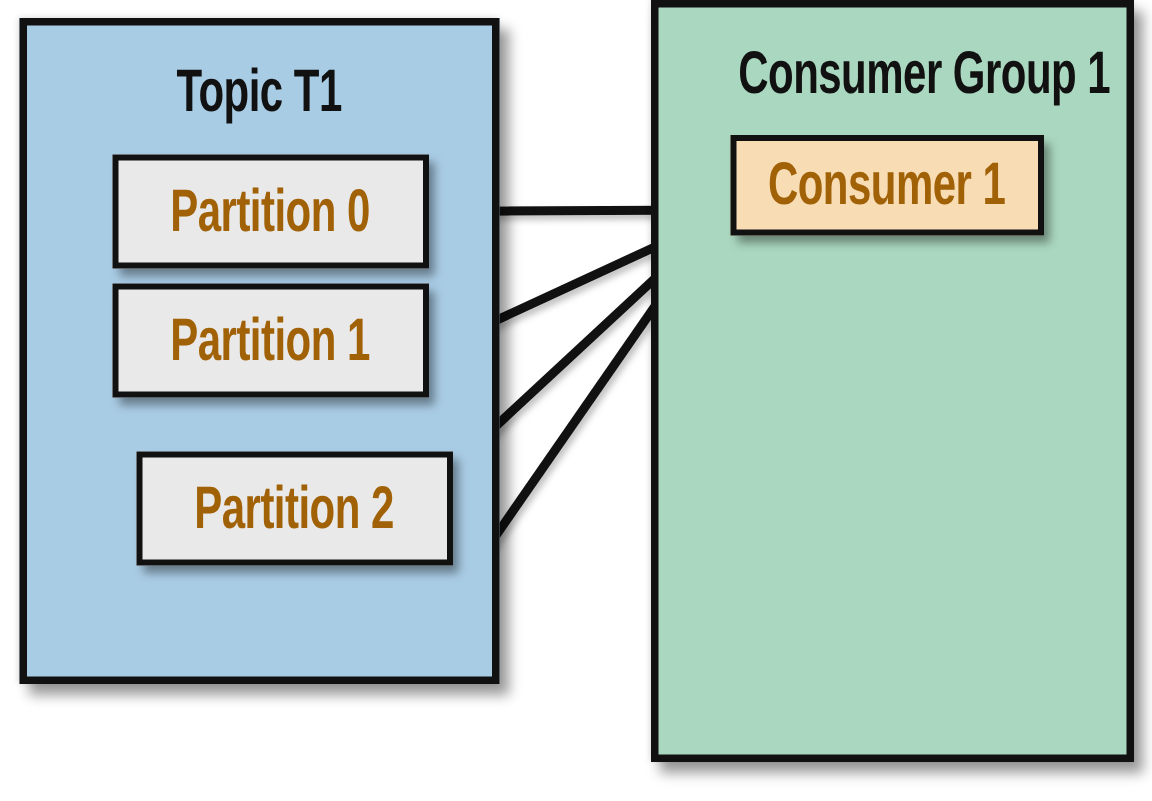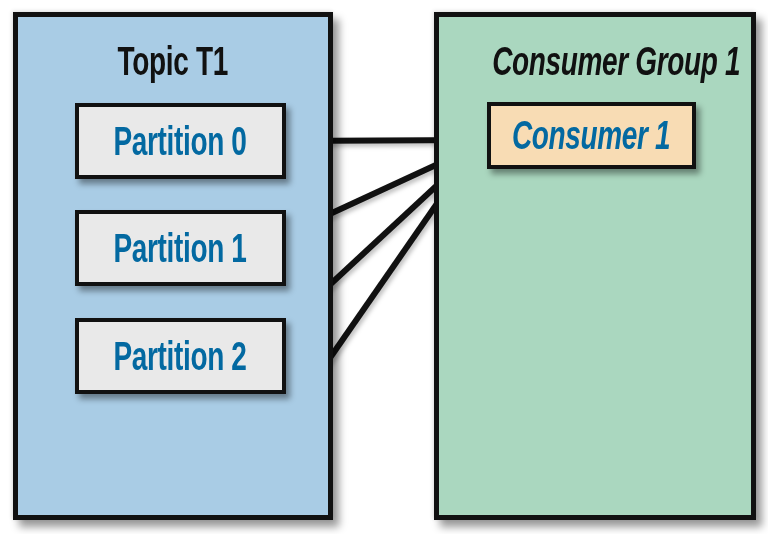--- a/index.html
+++ b/index.html
@@ -16,28 +16,27 @@
     overflow: hidden;
   }
   .outer-box {
     position: absolute;
     border: 5px solid var(--stroke, #111);
     box-sizing: border-box;
     box-shadow: 6px 7px 8px rgba(0,0,0,0.40), -1px -1px 4px rgba(0,0,0,0.12);
   }
   .topic-box {
     left: 13px; top: 12px;
-    width: 320px; height: 508px;
+    width: 320px; height: 444px;
     background: var(--topic-fill, #a9cce5);
   }
   .group-box {
-    left: 434px; top: 12px;
+    left: 434px; top: 0;
     width: 322px; height: 508px;
     background: var(--group-fill, #aad7bf);
-    font-style: italic;
   }
   .box-title {
     position: absolute;
     left: 0; right: 0;
     top: 22px;
     text-align: center;
     font-weight: bold;
     font-size: 40px;
     line-height: 1.1;
     color: #111;
@@ -53,31 +52,31 @@
   .node {
     position: absolute;
     box-sizing: border-box;
     border: 4px solid var(--stroke, #111);
     box-shadow: 4px 5px 6px rgba(0,0,0,0.40);
     display: flex;
     align-items: center;
     justify-content: center;
     font-weight: bold;
     font-size: 40px;
-    color: #0369a1;
+    color: #a16207;
   }
   .partition {
     left: 57px;            
     width: 211px;
     height: 76px;
     background: var(--partition-fill, #e9e9e9);
   }
   .partition-0 { top: 86px;  }
-  .partition-1 { top: 193px; }
-  .partition-2 { top: 301px; }
+  .partition-1 { top: 172px; }
+  .partition-2 { top: 284px; margin-left: 16px; }
   .partition-3 { top: 383px; }
   .consumer {
     left: 48px;            
     top: 85px;
     width: 209px;
     height: 67px;
     background: var(--consumer-fill, #f8dcb4);
   }
   svg.arrows {
     position: absolute;

